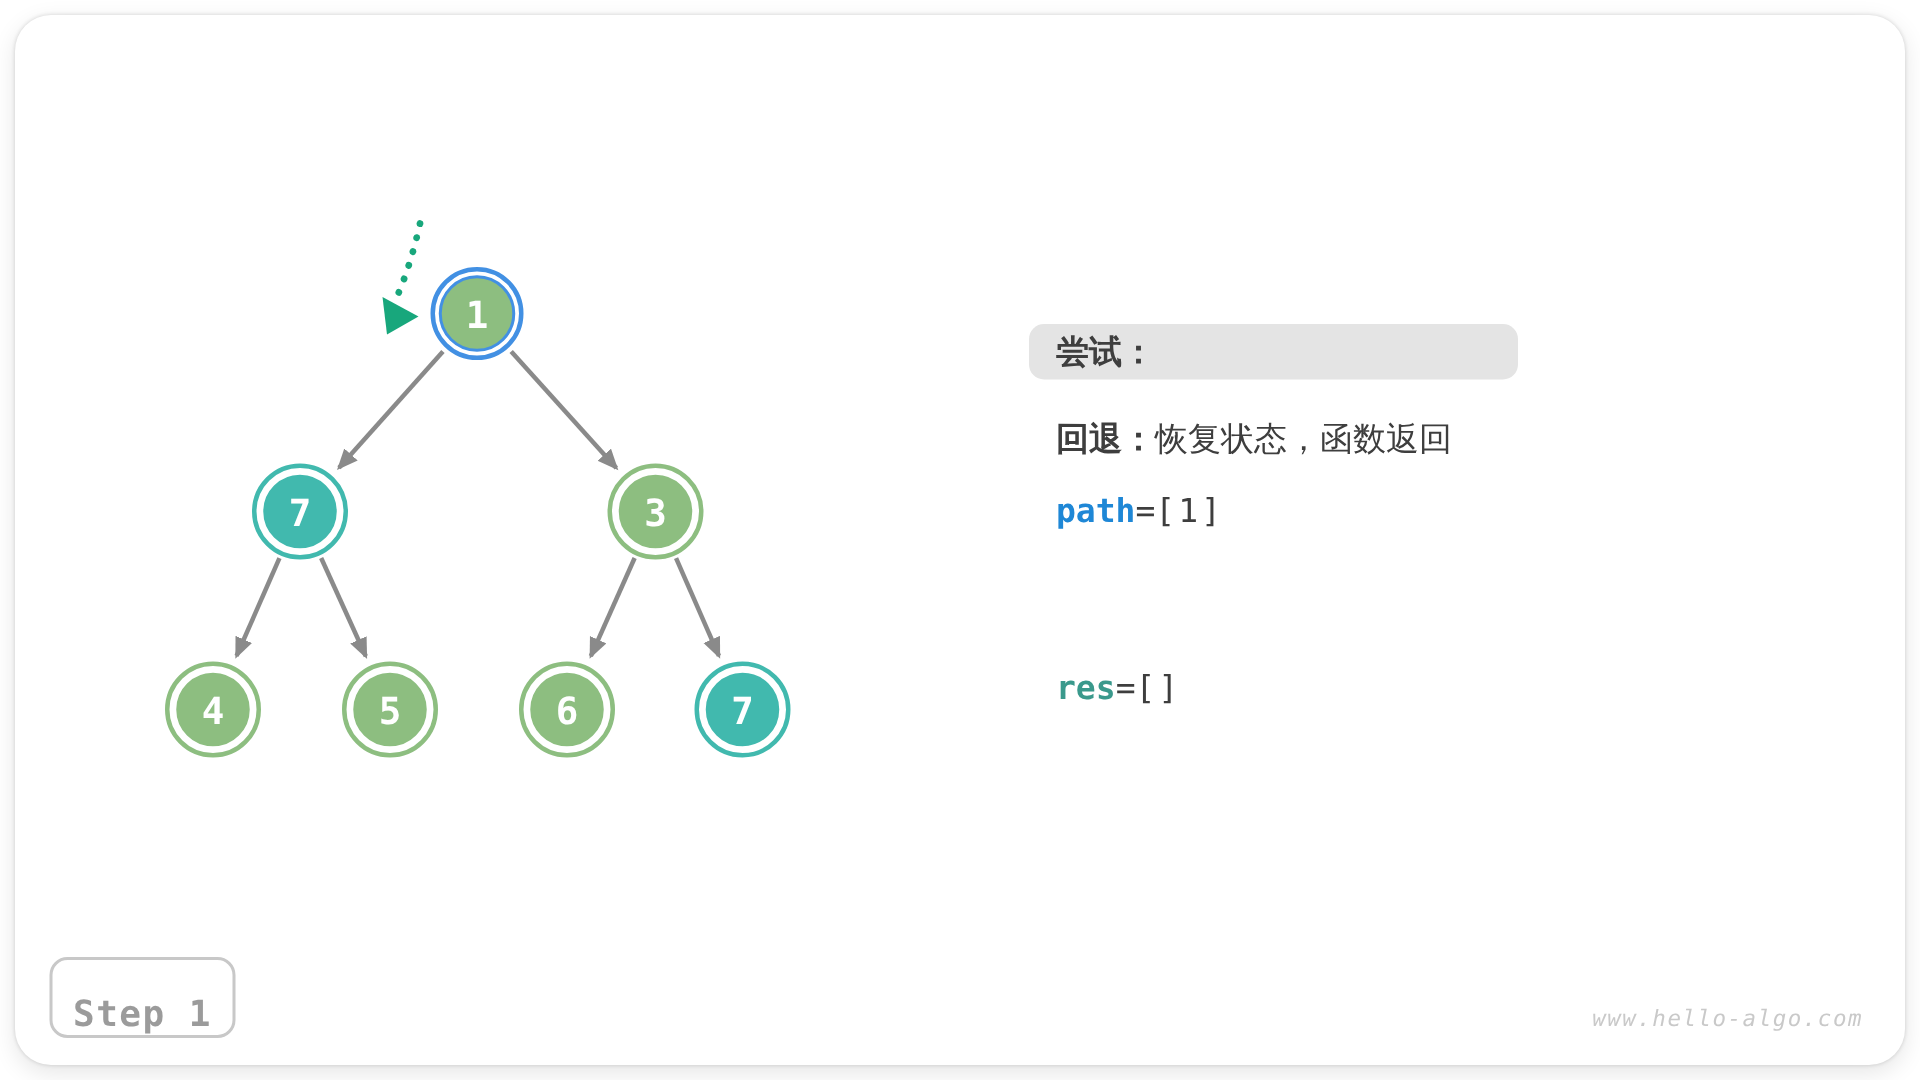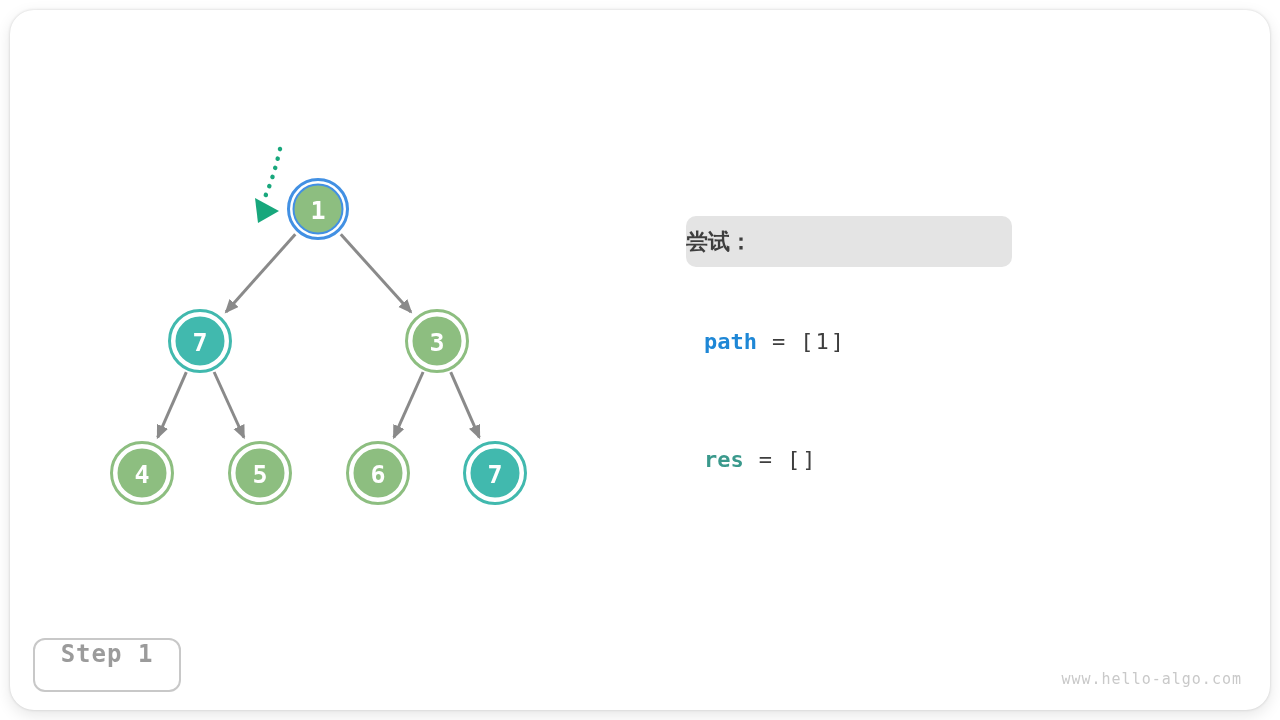--- a/index.html
+++ b/index.html
@@ -20,25 +20,26 @@
   }
   .tree-layer {
     position: absolute;
     left: 0; top: 0;
     width: 1260px; height: 700px;
   }
   
   .tip-box {
     position: absolute;
     left: 676px; top: 206px;
-    width: 326px; height: 51px;
+    width: 326px; height: 37px;
     background: var(--tip-box-bg);
     border-radius: 10px;
     display: flex;
     align-items: center;
+    padding-left: 18px;
     box-sizing: border-box;
     font-size: 22px;
     color: var(--text-dark);
     white-space: nowrap;
   }
   .tip-line {
     position: absolute;
     left: 694px; top: 269px;
     height: 28px;
     display: flex;
@@ -46,57 +47,57 @@
     font-size: 22px;
     color: var(--text-dark);
     white-space: nowrap;
   }
   .bold-label { font-weight: 700; }
   .code-line {
     position: absolute;
     left: 694px;
     display: flex;
     align-items: baseline;
-    gap: 15px;
     font-family: "DejaVu Sans Mono", "Liberation Mono", monospace;
     font-size: 22px;
     color: var(--text-dark);
     white-space: nowrap;
   }
   .code-line.path { top: 319px; }
   .code-line.res  { top: 437px; justify-content: space-between; }
   .code-name { font-weight: 700; }
   .code-name.blue { color: var(--code-blue); }
   .code-name.teal { color: var(--code-teal); }
   .code-val { letter-spacing: 2px; }
   
   .step-badge {
     position: absolute;
     left: 23px; top: 628px;
-    width: 148px; height: 54px;
+    width: 124px; height: 54px;
     border: 2px solid var(--step-border);
     border-radius: 12px;
     background: #ffffff;
     display: flex;
-    align-items: flex-start;
+    align-items: flex-end;
     justify-content: center;
     font-family: "DejaVu Sans Mono", "Liberation Mono", monospace;
     font-weight: 700;
     font-size: 24px;
     color: var(--step-text);
     letter-spacing: 1px;
     box-sizing: border-box;
   }
   .watermark {
     position: absolute;
     right: 28px; bottom: 22px;
     font-family: "DejaVu Sans Mono", "Liberation Mono", monospace;
     font-size: 15px;
     color: var(--watermark);
     letter-spacing: 1px;
+    font-style: italic;
   }
 </style>
 </head>
 <body>
 
 <div class="card">
 
   <div class="tree-layer">
     <svg id="tree-svg" width="1260" height="700" viewBox="0 0 1260 700">
         <defs>
@@ -147,20 +148,24 @@
           <circle cx="485" cy="463" r="26" fill="#41B9AE" stroke="#ffffff" stroke-width="3"></circle>
           <text x="485" y="464" text-anchor="middle" dominant-baseline="central" font-family="&quot;DejaVu Sans Mono&quot;, &quot;Liberation Mono&quot;, monospace" font-weight="700" font-size="25" fill="#FFFFFF">7</text>
         </g>
       </svg>
   </div>
 
   <div class="tip-box">
     <span class="bold-label">尝试：</span>
   </div>
 
+  <div class="tip-line">
+    <span class="bold-label">回退：</span>
+      <span>恢复状态，函数返回</span>
+  </div>
 
   <div class="code-line path">
     <span class="code-name blue">path</span>
     <span class="code-eq">=</span>
     <span class="code-val">[1]</span>
   </div>
 
   <div class="code-line res">
     <span class="code-name teal">res</span>
     <span class="code-eq">=</span>

